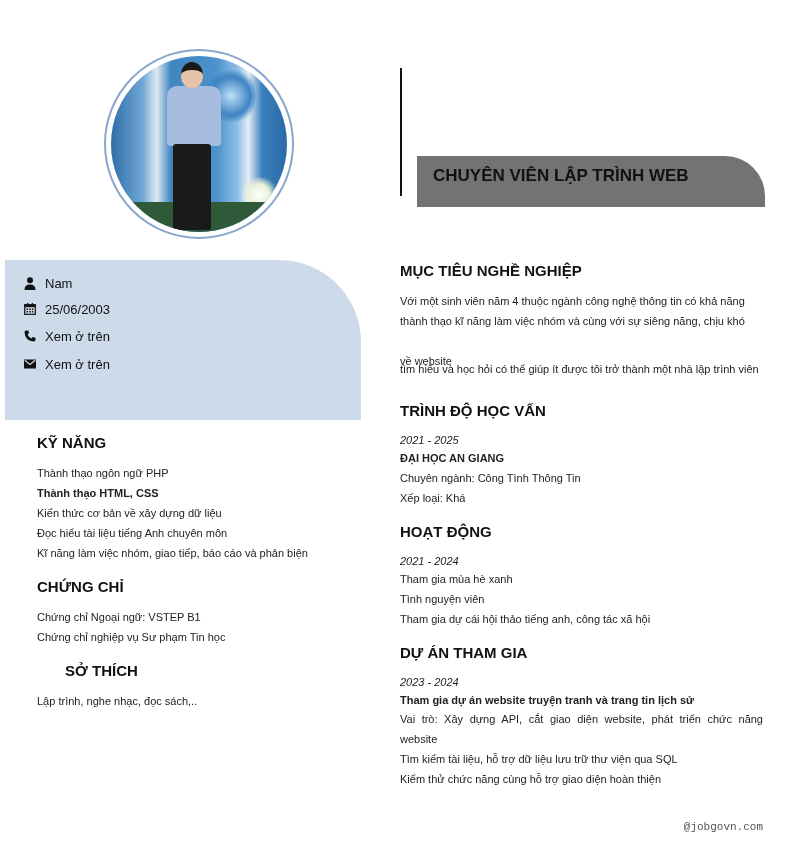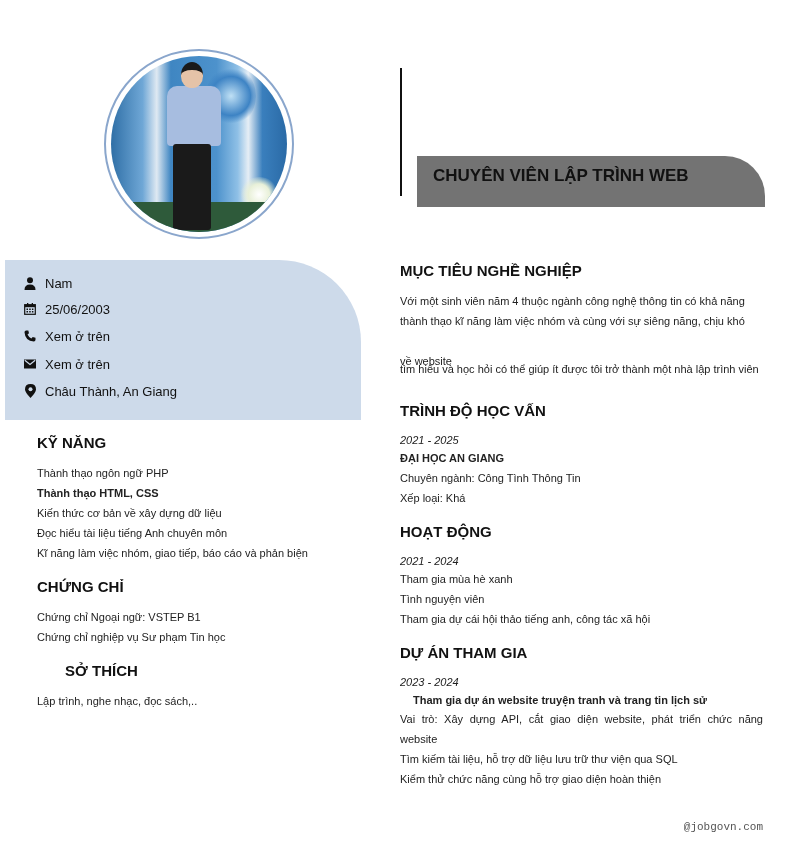--- a/index.html
+++ b/index.html
@@ -110,29 +110,20 @@
   </div>
   <div class="contact-item" style="top:97px;">
     <span class="icon">
       <svg width="12" height="10" viewBox="0 0 12 10">
           <rect x="0" y="0.5" width="12" height="9" fill="#111"></rect>
           <path d="M0.8 1.3 L6 5.5 L11.2 1.3" fill="none" stroke="#cddaea" stroke-width="1.2"></path>
         </svg>
     </span>
     <span class="label">Xem ở trên</span>
   </div>
-  <div class="contact-item" style="top:124px;">
-    <span class="icon">
-      <svg width="11" height="14" viewBox="0 0 11 14">
-          <path d="M5.5 0 Q11 0 11 5.3 Q11 8.5 5.5 14 Q0 8.5 0 5.3 Q0 0 5.5 0 Z" fill="#111"></path>
-          <circle cx="5.5" cy="5.2" r="2" fill="#cddaea"></circle>
-        </svg>
-    </span>
-    <span class="label">Châu Thành, An Giang</span>
-  </div>
 </div>
 
 <div class="section-title" style="left:37px; top:434px;">KỸ NĂNG</div>
 <div class="line" style="left:37px; top:463px;">Thành thạo ngôn ngữ PHP</div>
 <div class="line" style="left:37px; top:483px;font-weight:bold;">Thành thạo HTML, CSS</div>
 <div class="line" style="left:37px; top:503px;">Kiến thức cơ bản về xây dựng dữ liệu</div>
 <div class="line" style="left:37px; top:523px;">Đọc hiểu tài liệu tiếng Anh chuyên môn</div>
 <div class="line" style="left:37px; top:543px;">Kĩ năng làm việc nhóm, giao tiếp, báo cáo và phản biện</div>
 
 <div class="section-title" style="left:37px; top:578px;">CHỨNG CHỈ</div>
@@ -155,19 +146,19 @@
 <div class="line" style="left:400px; top:488px;">Xếp loại: Khá</div>
 
 <div class="section-title" style="left:400px; top:523px;">HOẠT ĐỘNG</div>
 <div class="line years" style="left:400px; top:551px;">2021 - 2024</div>
 <div class="line" style="left:400px; top:569px;">Tham gia mùa hè xanh</div>
 <div class="line" style="left:400px; top:589px;">Tình nguyện viên</div>
 <div class="line" style="left:400px; top:609px;">Tham gia dự cái hội thảo tiếng anh, công tác xã hội</div>
 
 <div class="section-title" style="left:400px; top:644px;">DỰ ÁN THAM GIA</div>
 <div class="line years" style="left:400px; top:672px;">2023 - 2024</div>
-<div class="line bold" style="left:400px; top:690px;margin-left:13px;">Tham gia dự án website truyện tranh và trang tin lịch sử</div>
+<div class="line bold" style="left:400px; top:690px;">Tham gia dự án website truyện tranh và trang tin lịch sử</div>
 <div class="line justify" style="left:400px; top:709px; width:363px; text-align-last: justify;">Vai trò: Xây dựng API, cắt giao diện website, phát triển chức năng</div>
 <div class="line" style="left:400px; top:729px;">website</div>
 <div class="line" style="left:400px; top:749px;">Tìm kiếm tài liệu, hỗ trợ dữ liệu lưu trữ thư viện qua SQL</div>
 <div class="line" style="left:400px; top:769px;">Kiểm thử chức năng cùng hỗ trợ giao diện hoàn thiện</div>
 
 <div class="footer">@jobgovn.com</div>
 
 </body></html>

